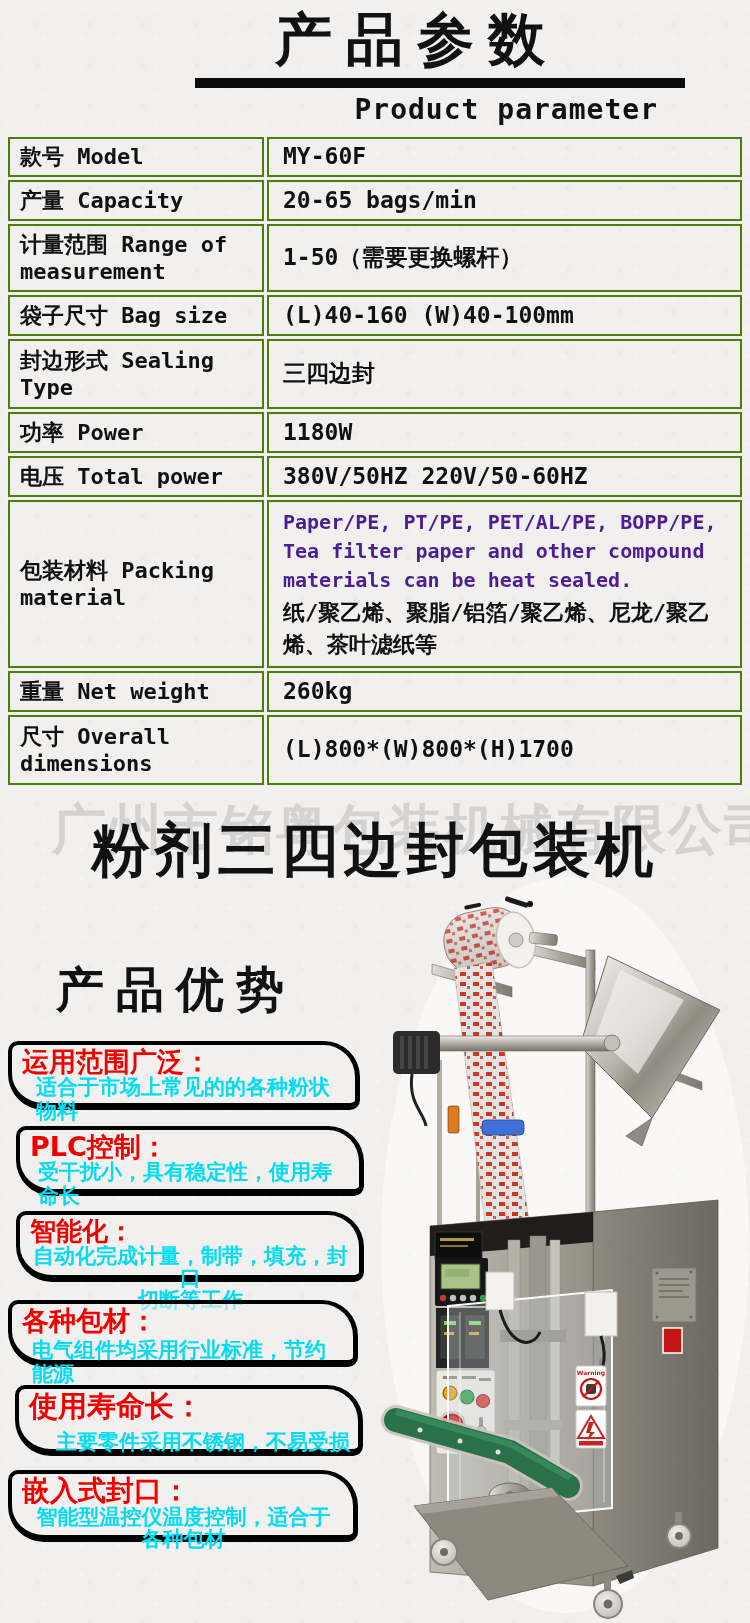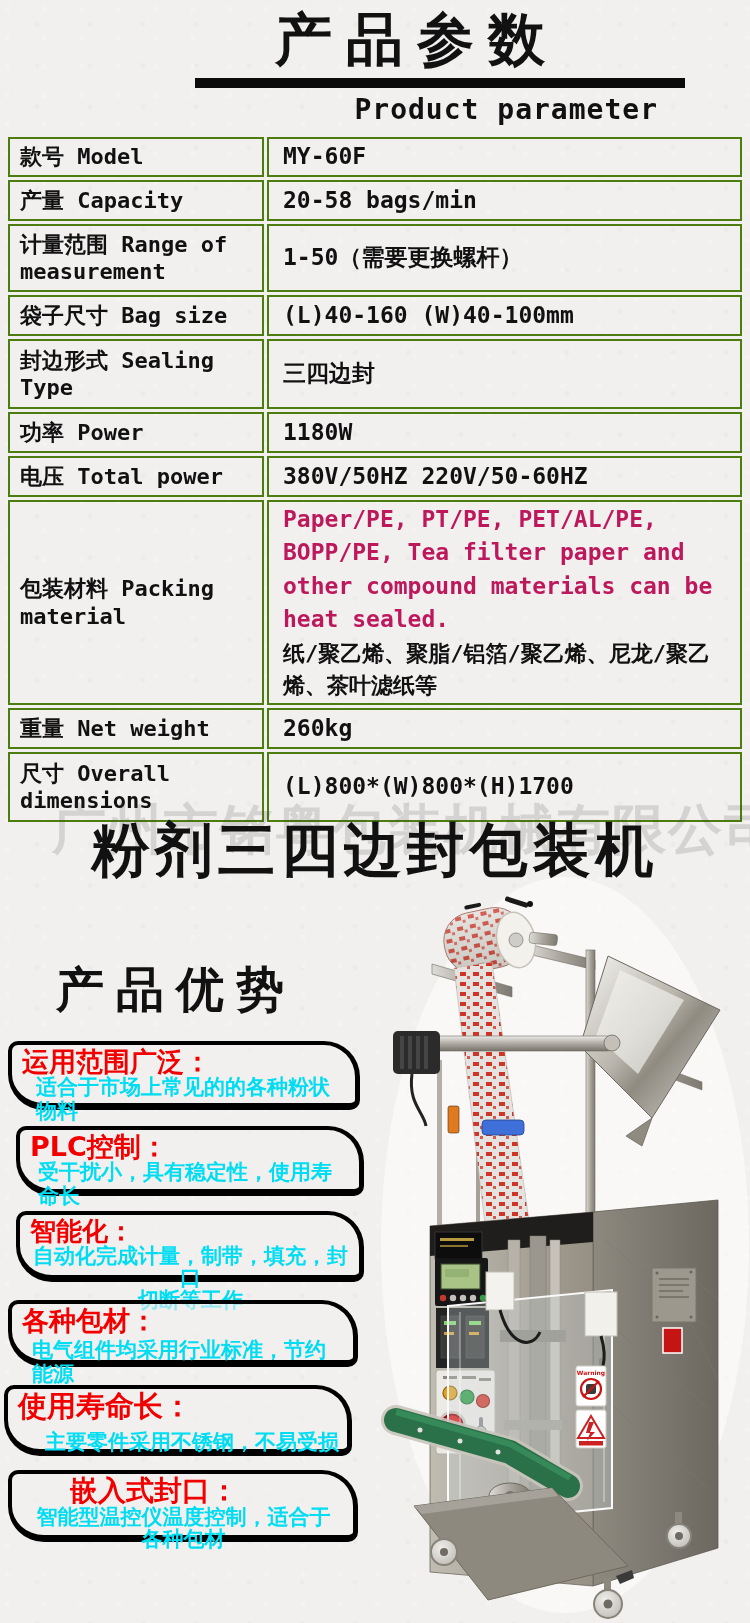--- a/index.html
+++ b/index.html
@@ -19,21 +19,21 @@
   .title-en{top:93px;left:0;width:658px;text-align:right;
     font-family:"DejaVu Sans Mono",monospace;font-size:28px;font-weight:bold;letter-spacing:1px;}
   
   table.spec{position:absolute;left:5px;top:134px;width:740px;
     border-collapse:separate;border-spacing:3px;}
   table.spec td{border:2px solid #4d7c0f;vertical-align:middle;
     font-family:"DejaVu Sans Mono",monospace;font-weight:bold;background:transparent;}
   td.lab{width:238px;padding:1px 4px 1px 10px;font-size:22px;line-height:1.25;}
   td.val{padding:1px 6px 1px 14px;font-size:23px;line-height:1.2;}
   tr.red td{color:#f20000;}
-  .pm-en{display:block;font-size:23px;color:#be185d;line-height:1.45;}
+  .pm-en{display:block;font-size:20px;color:#4c1d95;line-height:1.45;}
   .pm-cn{display:block;font-size:22px;color:#111;line-height:1.45;margin-top:2px;}
   
   .watermark{top:794px;left:52px;width:700px;white-space:nowrap;
     font-family:"DejaVu Serif",serif;font-weight:bold;font-size:54px;letter-spacing:2px;
     color:rgba(60,60,60,0.16);z-index:0;}
   .machine-title{top:812px;left:0;width:750px;text-align:center;z-index:1;
     font-family:"DejaVu Serif",serif;font-weight:bold;font-size:58px;letter-spacing:5px;}
   .adv-title{top:914px;left:56px;z-index:1;
     font-family:"DejaVu Serif",serif;font-weight:bold;font-size:48px;letter-spacing:12px;margin-top:44px;}
   
@@ -46,45 +46,45 @@
     font-family:"DejaVu Sans",sans-serif;}
   .b1{left:8px;top:1041px;width:352px;height:69px;}
   .b1 .bub-text{padding-left:14px;}
   .b2{left:16px;top:1126px;width:348px;height:70px;}
   .b2 .bub-text{padding-left:8px;}
   .b3{left:16px;top:1211px;width:348px;height:71px;}
   .b3 .bub-title{font-size:26px;}
   .b3 .bub-text{text-align:center;line-height:1.05;}
   .b4{left:8px;top:1300px;width:350px;height:67px;}
   .b4 .bub-text{padding-left:10px;margin-top:4px;}
-  .b5{left:4px;top:1385px;width:348px;height:71px;}
+  .b5{left:15px;top:1385px;width:348px;height:71px;}
   .b5 .bub-title{font-size:29px;}
   .b5 .bub-text{text-align:right;margin-top:9px;}
   .b6{left:8px;top:1470px;width:350px;height:72px;}
-  .b6 .bub-title{font-size:28px;margin-left:48px;}
+  .b6 .bub-title{font-size:28px;}
   .b6 .bub-text{text-align:center;line-height:1.05;}
   
   .machine-wrap{left:380px;top:860px;width:370px;height:763px;z-index:1;}
 </style>
 </head>
 <body>
 
 <div class="abs title-cn">产品参数</div>
 <div class="abs title-bar"></div>
 <div class="abs title-en">Product parameter</div>
 
 <table class="spec">
   <tbody>
       <tr>
     <td class="lab" style="height:34px">款号 Model</td>
     <td class="val">MY-60F</td>
   </tr>
   <tr>
     <td class="lab" style="height:35px">产量 Capacity</td>
-    <td class="val">20-58 bags/min</td>
+    <td class="val">20-65 bags/min</td>
   </tr>
   <tr>
     <td class="lab" style="height:62px">计量范围 Range of measurement</td>
     <td class="val">1-50（需要更换螺杆）</td>
   </tr>
   <tr>
     <td class="lab" style="height:35px">袋子尺寸 Bag size</td>
     <td class="val">(L)40-160 (W)40-100mm</td>
   </tr>
   <tr>

